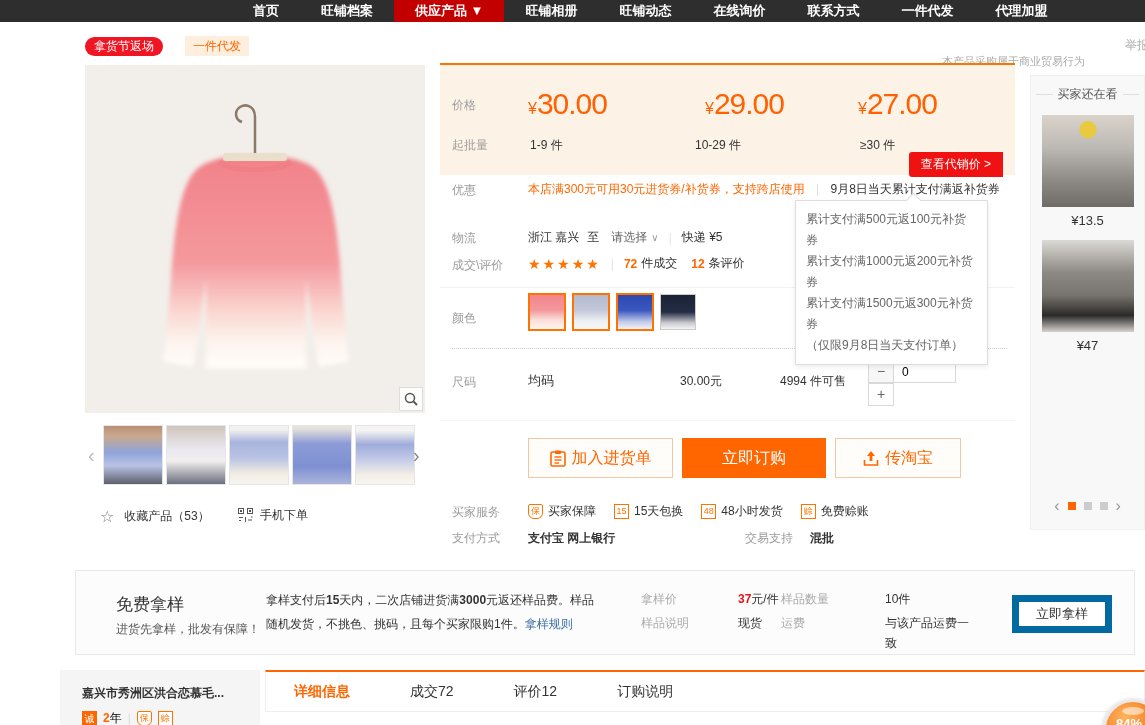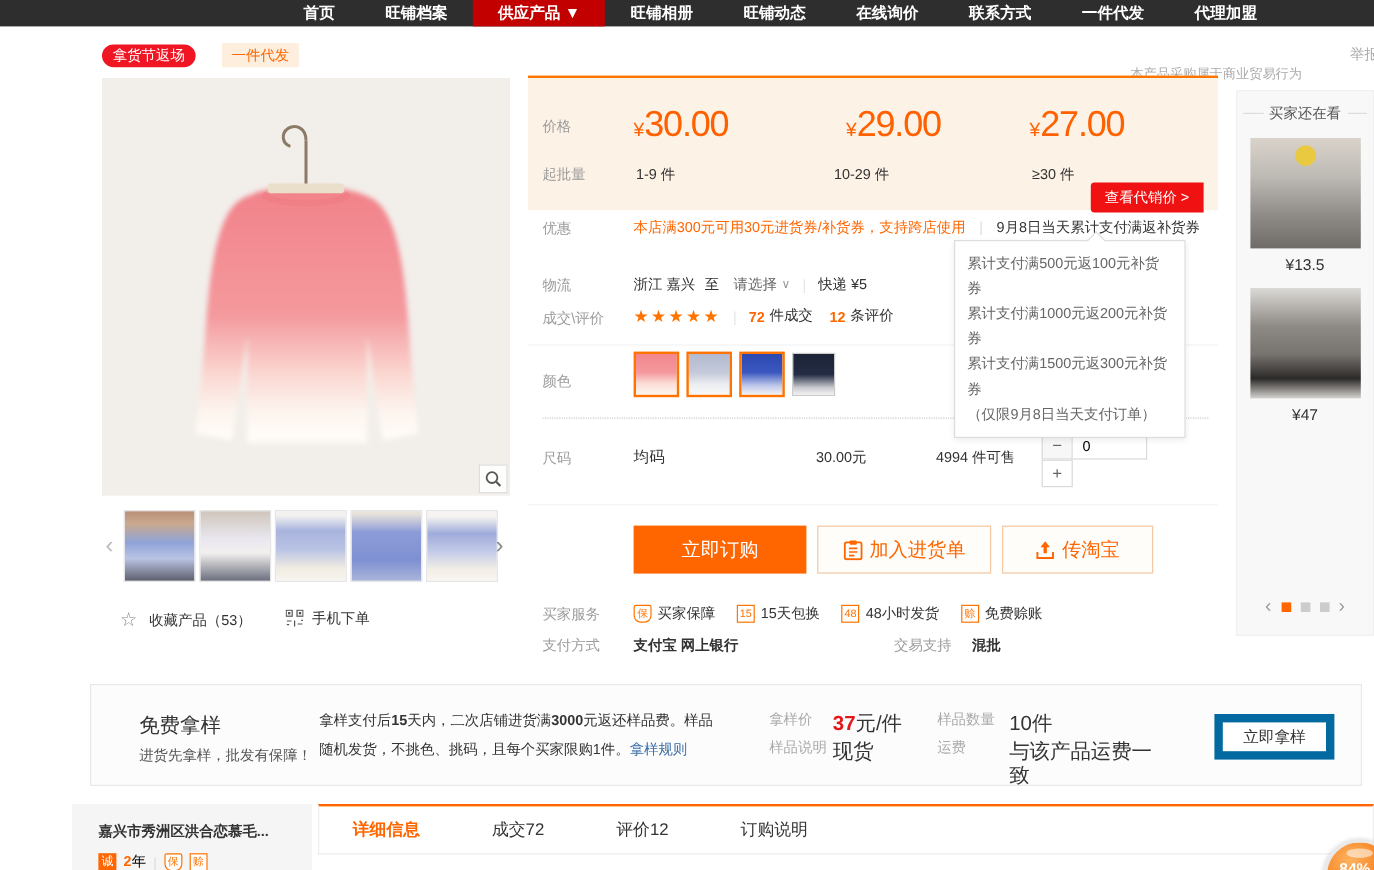--- a/index.html
+++ b/index.html
@@ -107,21 +107,21 @@
   .pager-dot { width:8px; height:8px; background:#ccc; cursor:pointer; }
   .pager-dot.active { background:#ff6600; }
 
   
   #sample-panel { position:absolute; top:570px; left:75px; width:1060px; height:85px; background:#fcfcfc; border:1px solid #e8e8e8; }
   #sample-title { position:absolute; top:22px; left:40px; font-size:17px; color:#333; }
   #sample-sub { position:absolute; top:50px; left:40px; font-size:12px; color:#555; }
   #sample-desc { position:absolute; top:17px; left:190px; width:330px; font-size:12px; color:#333; line-height:24px; }
   #sample-desc a { color:#3a6ea5; text-decoration:none; cursor:pointer; }
   .samp-lbl { color:#aaa; font-size:12px; position:absolute; }
-  .samp-val { color:#333; font-size:17px; position:absolute; }
+  .samp-val { color:#333; font-size:12px; position:absolute;margin-left:44px; }
   .red-num { color:#e4151b; font-weight:bold; }
   #sample-btn { position:absolute; top:24px; right:22px; width:100px; height:38px; background:#fff; border:7px solid #0369a1; font-size:13px; color:#333; display:flex; align-items:center; justify-content:center; cursor:pointer; }
 
   
   #seller-box { position:absolute; top:670px; left:60px; width:200px; height:55px; background:#f5f5f5; padding:15px 0 0 22px; }
   #seller-name { font-size:12px; font-weight:bold; color:#333; white-space:nowrap; }
   #seller-badges { margin-top:8px; display:flex; align-items:center; gap:6px; font-size:12px; }
   .badge-cheng { width:15px; height:15px; background:#ff6600; color:#fff; font-size:10px; text-align:center; line-height:15px; }
   .years b { color:#ff6600; }
   #tabbar { position:absolute; top:670px; left:265px; width:880px; height:42px; background:#fff; border:1px solid #eee; border-top:2px solid #ff6600; display:flex; align-items:center; padding-left:28px; gap:60px; }
@@ -273,31 +273,31 @@
     <span id="size-stock">4994 件可售</span>
   </div>
   <div id="stepper">
     <div id="step-minus" class="step-btn">−</div>
     <div id="step-plus" class="step-btn">+</div>
     <input id="qty-input" value="0" style="">
   </div>
 
   <div id="btn-sep"></div>
   <div id="buy-row">
-    <div id="buy-now" class="btn">立即订购</div>
     <div id="add-cart" class="btn btn-outline">
       <svg width="16" height="17" viewBox="0 0 16 17">
         <rect x="1" y="2" width="14" height="14" rx="1.5" fill="none" stroke="#ff6600" stroke-width="1.6"></rect>
         <rect x="5" y="0.5" width="6" height="3.5" rx="1" fill="#ff6600"></rect>
         <line x1="4.5" y1="7" x2="11.5" y2="7" stroke="#ff6600" stroke-width="1.4"></line>
         <line x1="4.5" y1="10" x2="11.5" y2="10" stroke="#ff6600" stroke-width="1.4"></line>
         <line x1="4.5" y1="13" x2="9" y2="13" stroke="#ff6600" stroke-width="1.4"></line>
       </svg>
       <span>加入进货单</span>
     </div>
+    <div id="buy-now" class="btn">立即订购</div>
     <div id="to-taobao" class="btn btn-outline">
       <svg width="16" height="17" viewBox="0 0 16 17">
         <path d="M8,1 L12,6 L9.4,6 L9.4,11 L6.6,11 L6.6,6 L4,6 Z" fill="#ff6600"></path>
         <path d="M1.5,10 L1.5,15 L14.5,15 L14.5,10" fill="none" stroke="#ff6600" stroke-width="1.6"></path>
       </svg>
       <span>传淘宝</span>
     </div>
   </div>
 
   <span class="row-label" style="top:504px;">买家服务</span>

